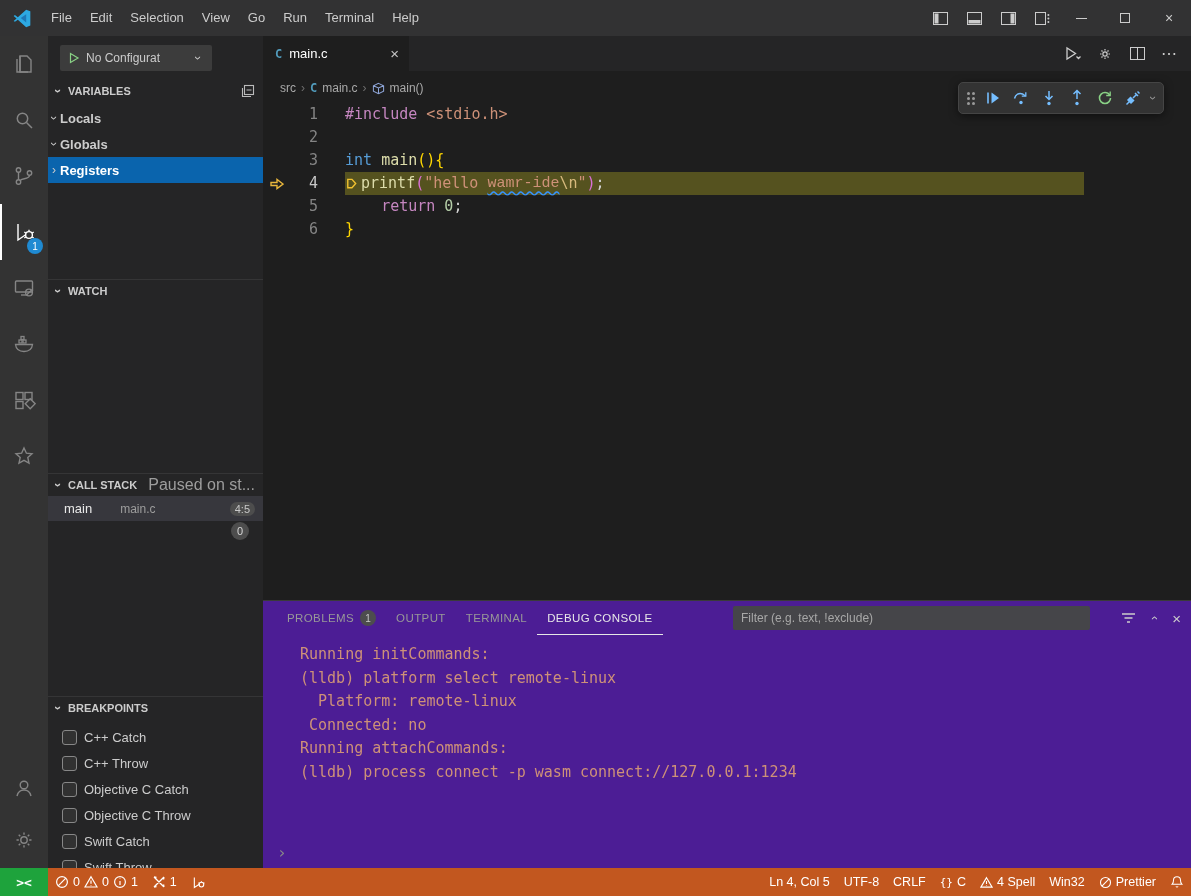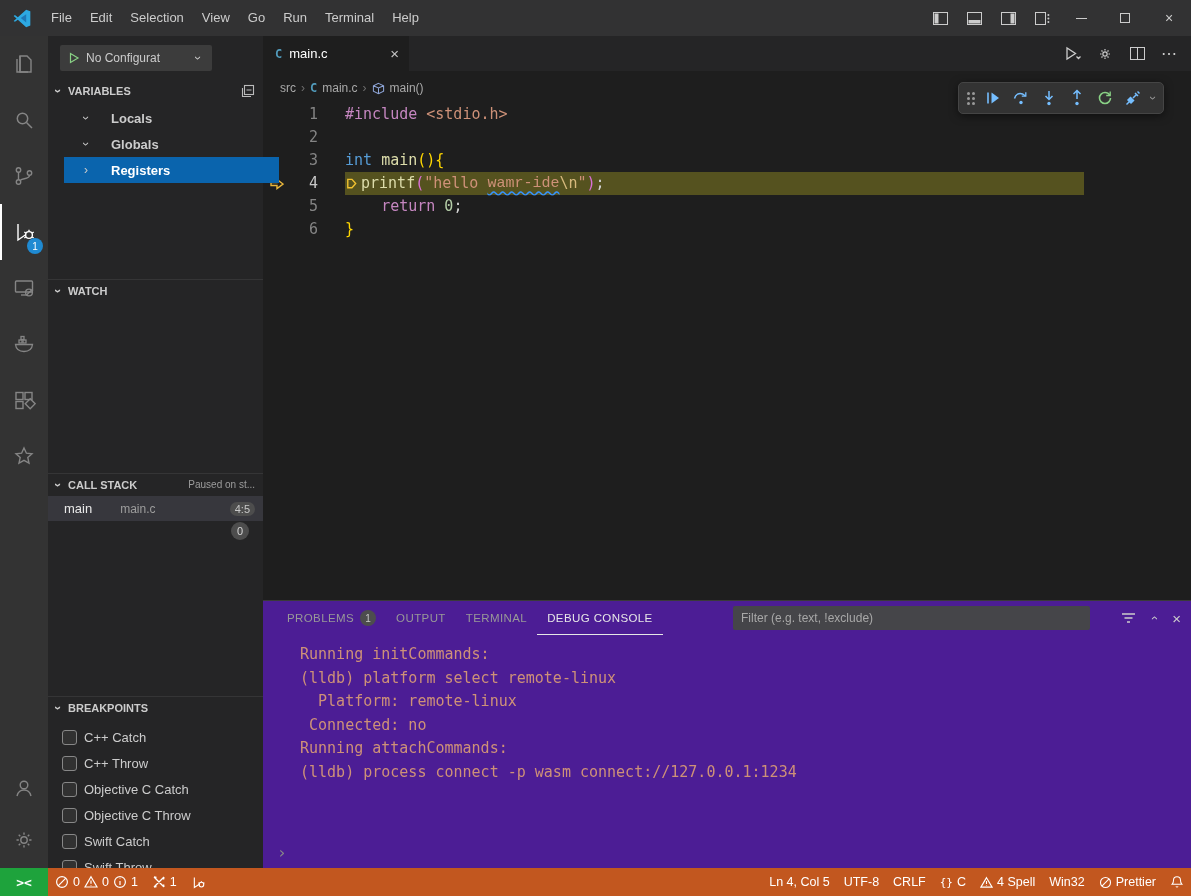--- a/index.html
+++ b/index.html
@@ -24,25 +24,25 @@
   .ab-item.active { color:#ffffff; border-left:2px solid #ffffff; }
   .ab-bottom { position:absolute; left:0; width:48px; display:flex; align-items:center; justify-content:center; height:48px; color:#858585; }
   .ab-badge { position:absolute; right:5px; bottom:6px; min-width:16px; height:16px; border-radius:9px; background:#1f8ad2; color:#fff; font-size:10px; display:flex; align-items:center; justify-content:center; padding:0 3px; }
 
   
   .sidebar { position:absolute; left:48px; top:36px; width:215px; height:832px; background:#252526; z-index:10; font-size:13px; }
   .cfg-row { position:absolute; left:0; top:6px; width:215px; height:32px; display:flex; align-items:center; padding:0 12px; }
   .cfg-select { display:flex; align-items:center; gap:6px; background:#3c3c3c; border-radius:2px; height:26px; padding:0 8px; width:152px; font-size:12px; color:#cccccc; }
   .cfg-select .grow { flex:1; overflow:hidden; white-space:nowrap; }
   .sec-head { position:absolute; left:0; width:215px; height:22px; display:flex; align-items:center; gap:4px; padding:0 8px 0 4px; font-size:11px; font-weight:bold; color:#cccccc; border-top:1px solid rgba(128,128,128,0.18); }
-  .sec-note { margin-left:auto; font-weight:normal; font-size:10px; color:#9d9d9d; white-space:nowrap; }
+  .sec-note { margin-left:auto; font-weight:normal; font-size:16px; color:#9d9d9d; white-space:nowrap; }
   .chev { display:inline-block; font-size:12px; color:#cccccc; transform:rotate(90deg); width:12px; text-align:center; }
   .chev.right { transform:rotate(0deg); }
   .chev.up { transform:rotate(-90deg); }
-  .tree-row { position:absolute; left:0; width:215px; height:26px; display:flex; align-items:center; gap:19px; padding-left:16px; color:#cccccc;margin-left:16px; }
+  .tree-row { position:absolute; left:0; width:215px; height:26px; display:flex; align-items:center; gap:0; color:#cccccc; }
   .tree-row.selected { background:#0a64ad; color:#ffffff; }
   .cs-row { position:absolute; left:0; width:215px; height:25px; background:#37373d; display:flex; align-items:center; padding:0 8px 0 16px; }
   .cs-frame { color:#e8e8e8; }
   .cs-file { color:#9d9d9d; margin-left:28px; font-size:12px; }
   .badge { background:#4d4d4d; color:#c8c8c8; border-radius:9px; font-size:11px; padding:1px 5px; margin-left:auto; }
   .zero-badge { position:absolute; right:14px; width:18px; height:18px; border-radius:50%; background:#4d4d4d; color:#d6d6d6; font-size:11px; display:flex; align-items:center; justify-content:center; }
   .bp-row { position:absolute; left:0; width:215px; height:26px; display:flex; align-items:center; gap:7px; padding-left:14px; color:#cccccc; }
   .bp-check { width:15px; height:15px; border:1px solid #878787; background:#313131; border-radius:3px; }
 
   

